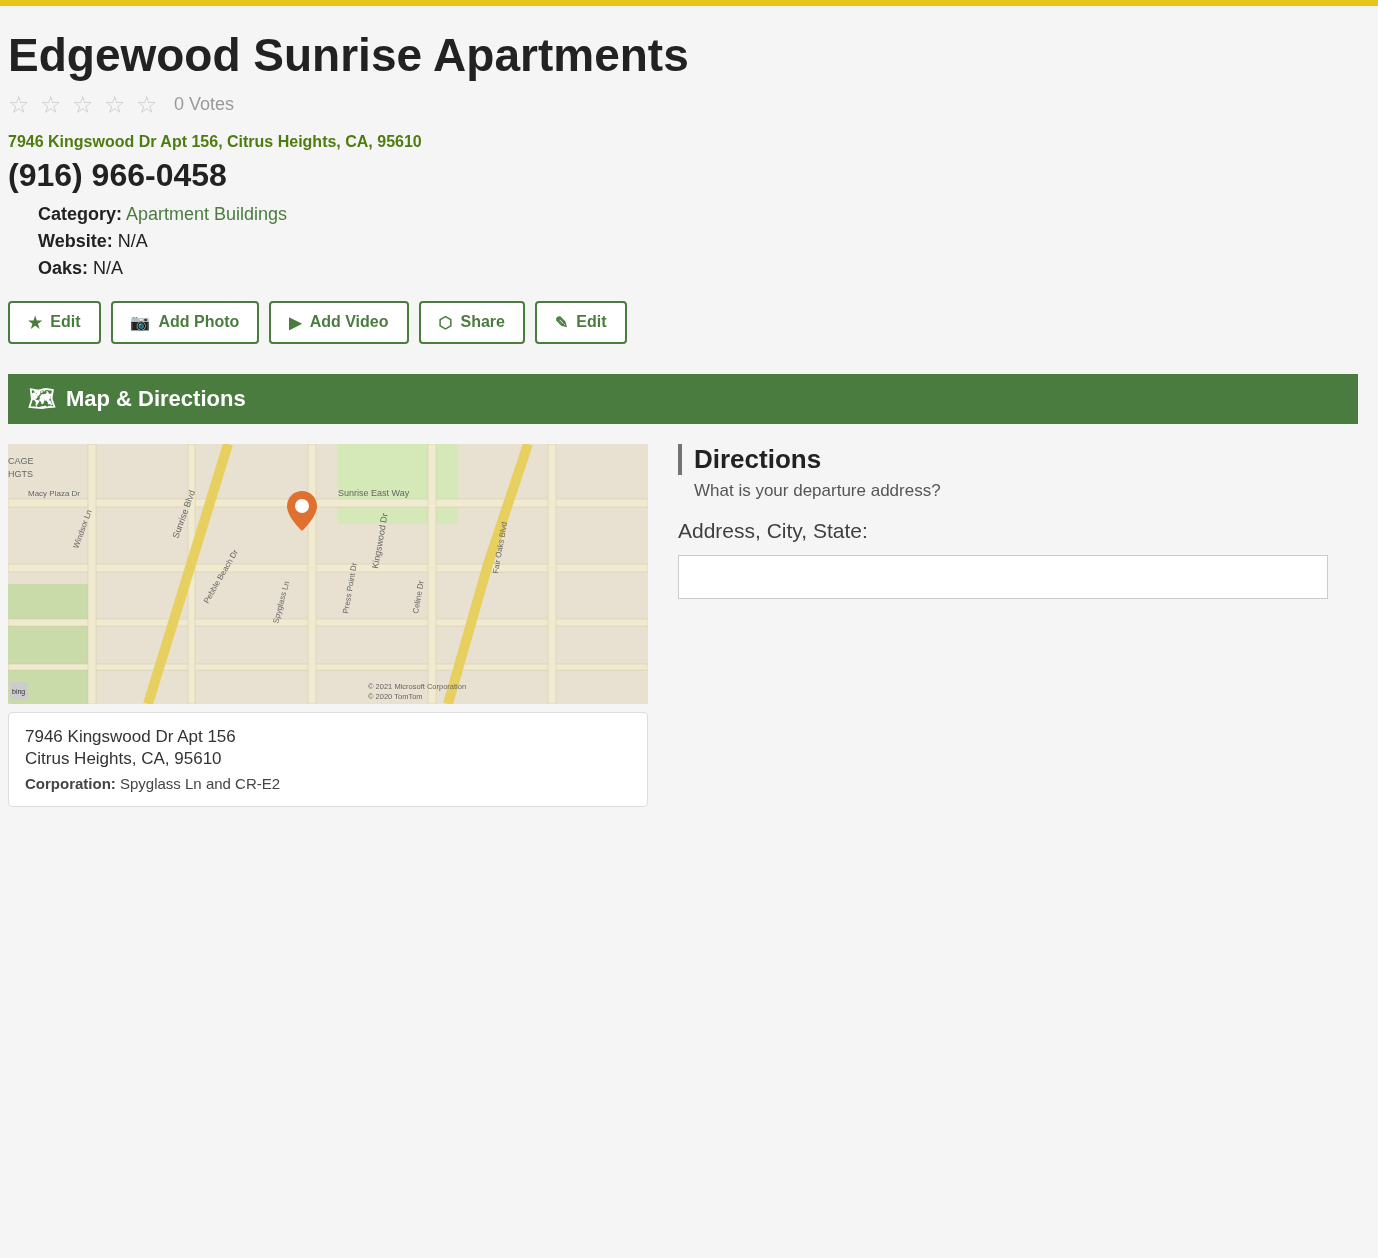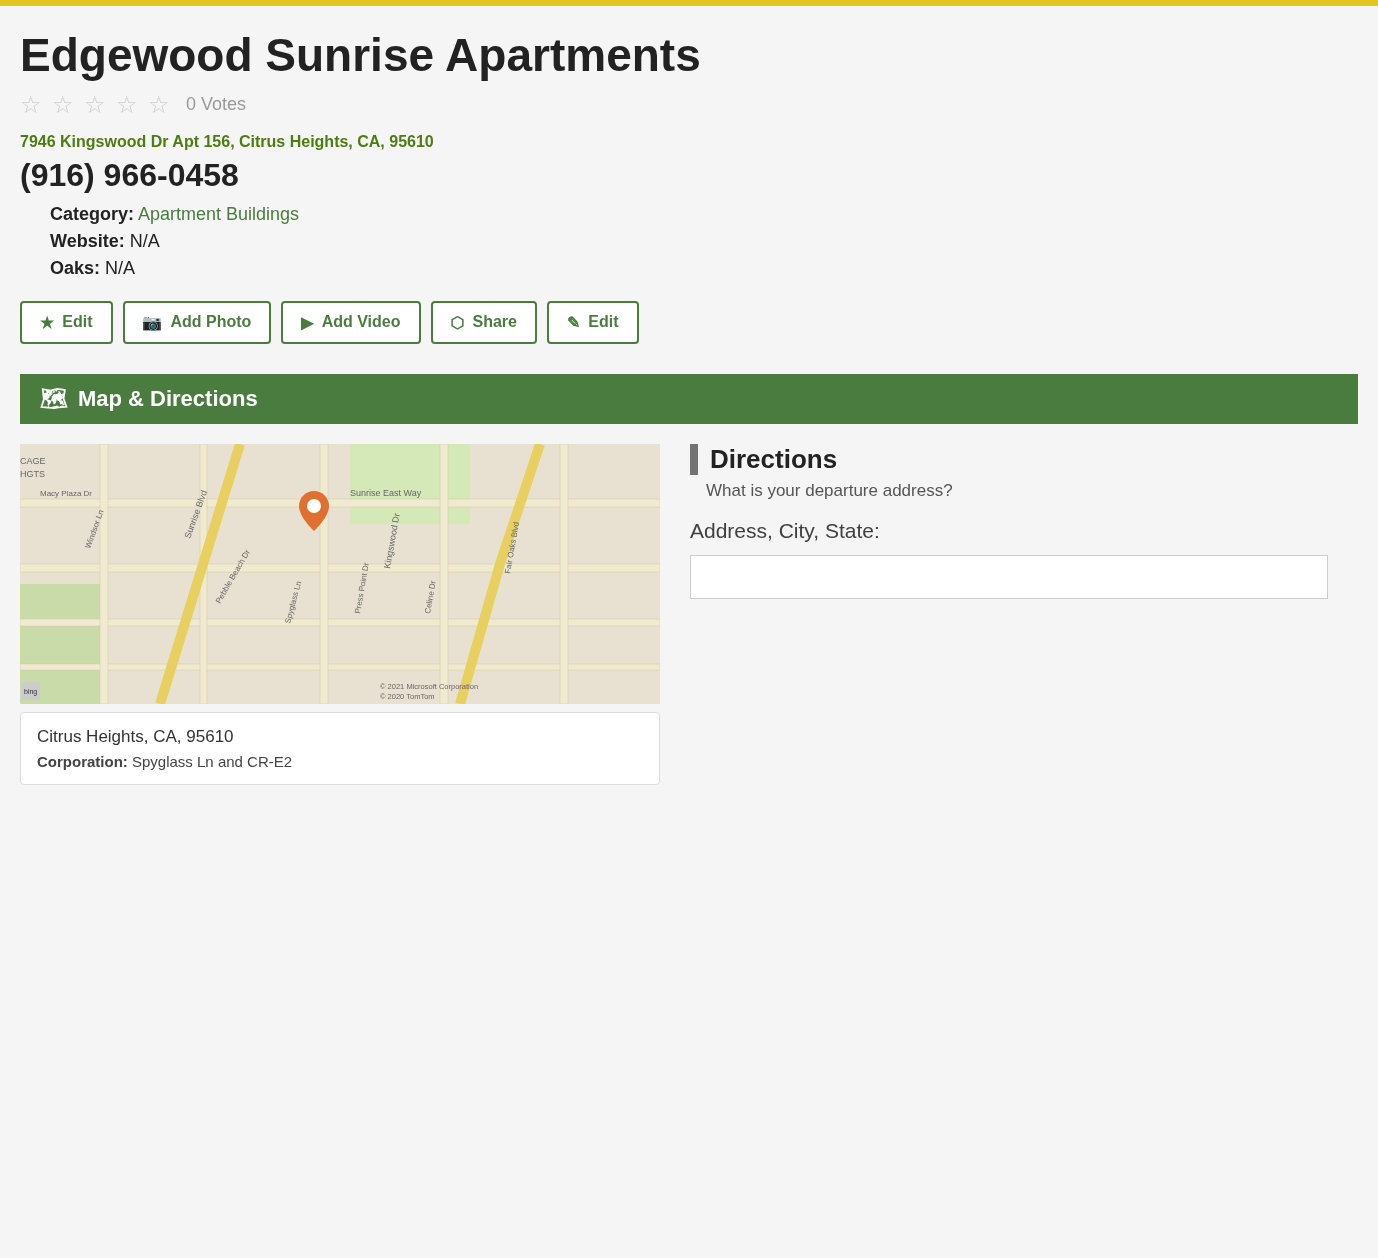--- a/index.html
+++ b/index.html
@@ -7,21 +7,21 @@
       font-family: Arial, sans-serif;
       background: #f5f5f5;
       color: #333;
     }
     .top-bar {
       height: 6px;
       background: #e6c619;
     }
     .main-content {
       background: #f5f5f5;
-      padding: 24px 20px 40px 20px;
+      padding: 24px 20px 40px 8px;
       max-width: 1378px;
     }
     .business-title {
       font-size: 46px;
       font-weight: bold;
       color: #222;
       margin-bottom: 10px;
       line-height: 1.1;
     }
     .rating-row {
@@ -147,21 +147,21 @@
     }
     .directions-panel {
       flex: 1;
       padding: 0 30px;
     }
     .directions-title {
       font-size: 26px;
       font-weight: bold;
       color: #222;
       margin-bottom: 6px;
-      border-left: 8px solid #737373;
+      border-left: 4px solid #737373;
       padding-left: 12px;
     }
     .directions-sub {
       font-size: 17px;
       color: #555;
       margin-bottom: 18px;
       padding-left: 16px;
     }
     .directions-label {
       font-size: 21px;
@@ -310,20 +310,21 @@
         
         <div class="map-pin">
           <svg width="30" height="40" viewBox="0 0 30 40" xmlns="http://www.w3.org/2000/svg">
             <path d="M15 0 C6.7 0 0 6.7 0 15 C0 26.25 15 40 15 40 C15 40 30 26.25 30 15 C30 6.7 23.3 0 15 0 Z" fill="#e07030"></path>
             <circle cx="15" cy="15" r="7" fill="#fff"></circle>
           </svg>
         </div>
       </div>
 
       <div class="map-address-box">
+        <div class="addr-main">7946 Kingswood Dr Apt 156</div>
         <div class="addr-city">Citrus Heights, CA, 95610</div>
         <div class="intersection">
           <strong>Corporation:</strong>
           <span>Spyglass Ln and CR-E2</span>
         </div>
       </div>
     </div>
 
     <div class="directions-panel">
       <div class="directions-title">Directions</div>

